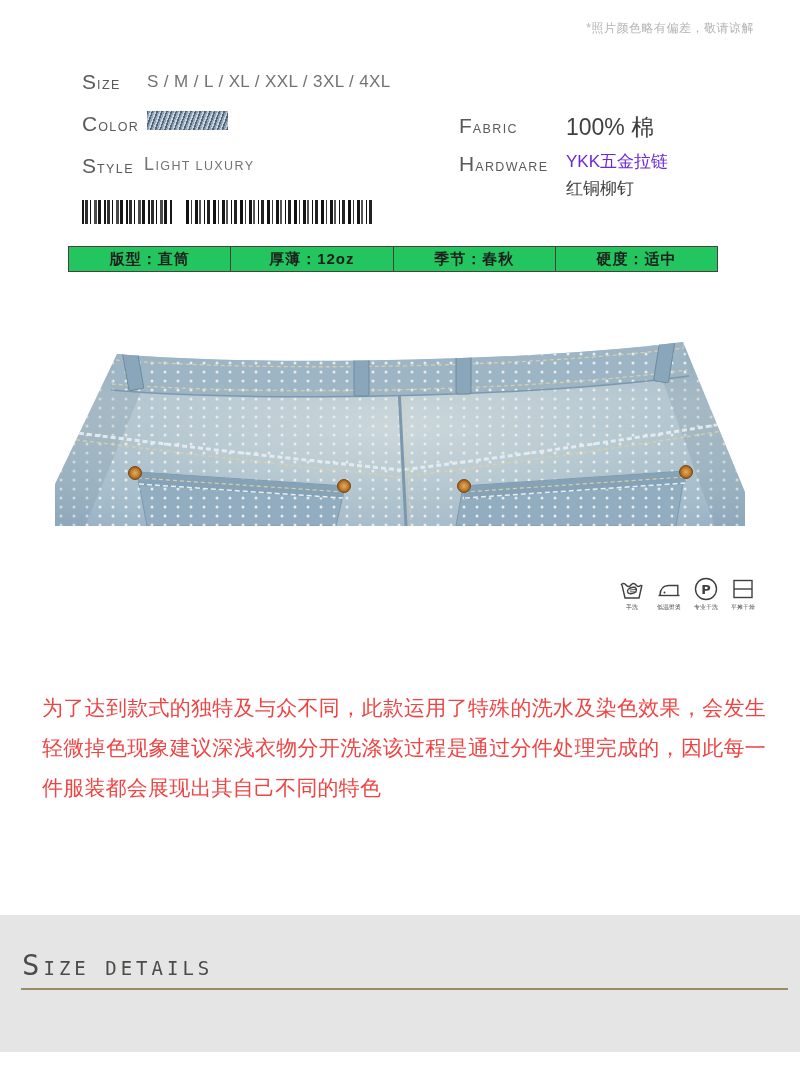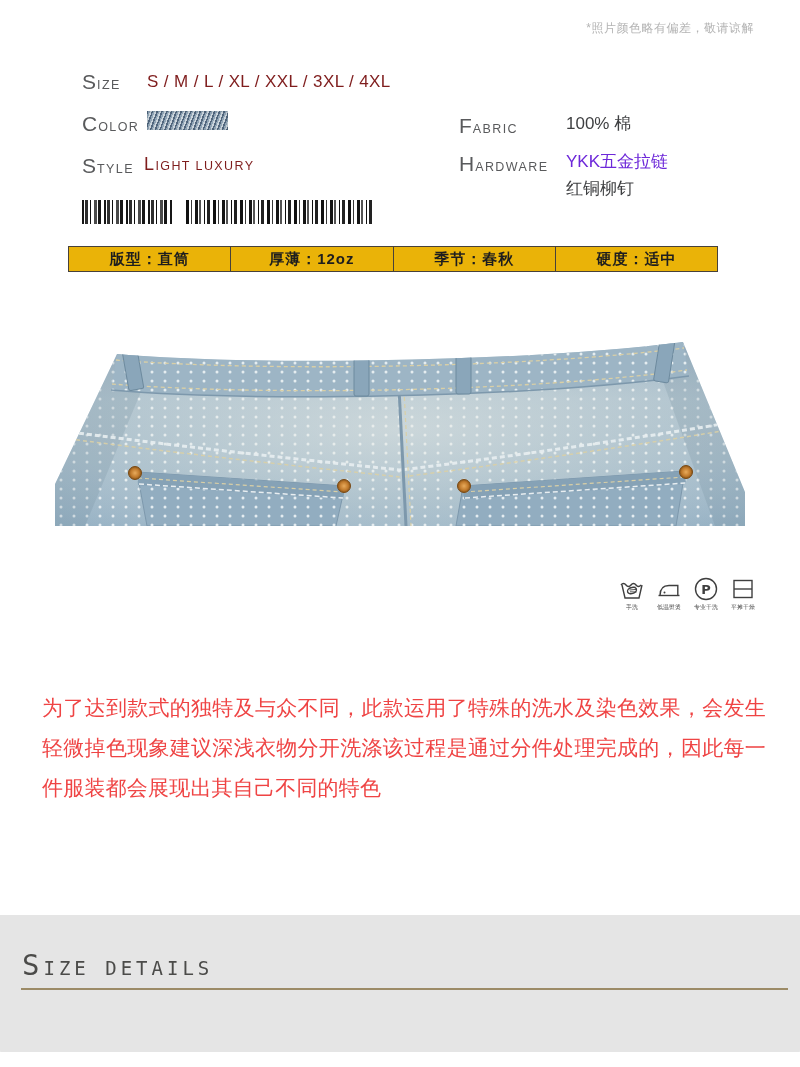--- a/index.html
+++ b/index.html
@@ -12,42 +12,42 @@
   
   .spec-label{position:absolute;display:block;color:#595a5c;text-transform:uppercase;
               font-size:12.5px;letter-spacing:1.4px;font-weight:500;}
   .spec-label::first-letter{font-size:21px;font-weight:400;letter-spacing:1px;}
   .lbl-size{left:82px;top:70px;}
   .lbl-color{left:82px;top:112px;}
   .lbl-style{left:82px;top:154px;}
   .lbl-fabric{left:459px;top:114px;}
   .lbl-hardware{left:459px;top:152px;}
 
-  .spec-value{position:absolute;color:#7f1d1d;}
+  .spec-value{position:absolute;color:#737373;}
   .val-size{left:147px;top:72px;font-size:17px;letter-spacing:.4px;}
   .val-style{left:144px;top:154px;display:block;text-transform:uppercase;font-size:12.5px;letter-spacing:1.4px;font-weight:500;}
   .val-style::first-letter{font-size:18px;font-weight:400;}
-  .val-fabric{left:566px;top:112px;font-size:17px;color:#3e3f41;}
+  .val-fabric{left:566px;top:112px;font-size:23px;color:#3e3f41;}
   .val-hw1{left:566px;top:150px;font-size:17px;color:#6d28d9;}
   .val-hw2{left:566px;top:177px;font-size:17px;color:#3e3f41;}
 
   .color-swatch{position:absolute;left:147px;top:111px;width:81px;height:19px;
     background:repeating-linear-gradient(110deg,#51667d 0 1.5px,#91a5b6 1.5px 3px,#ccd5dc 3px 4.5px);
     box-shadow:inset 0 0 3px rgba(40,60,80,.35);}
 
   
   .barcode{position:absolute;top:200px;height:24px;}
   .barcode-seg1{left:82px;width:90px;
     background:repeating-linear-gradient(90deg,#161616 0 2px,#fff 2px 3px,#2e2e2e 3px 6px,#fff 6px 8px,#111 8px 9px,#fff 9px 12px,#4a4a4a 12px 15px,#fff 15px 16px,#161616 16px 19px,#fff 19px 22px);}
   .barcode-seg2{left:186px;width:189px;
     background:repeating-linear-gradient(90deg,#111 0 3px,#fff 3px 5px,#3a3a3a 5px 6px,#fff 6px 9px,#151515 9px 12px,#fff 12px 13px,#555 13px 15px,#fff 15px 18px,#111 18px 19px,#fff 19px 21px,#222 21px 24px,#fff 24px 27px);}
 
   
   .attr-table{position:absolute;left:68px;top:246px;width:648px;height:24px;display:flex;
-              border:1.5px solid #47413a;background:#eab308;}
+              border:1.5px solid #47413a;background:#22c55e;}
   .attr-cell{flex:1;display:flex;align-items:center;justify-content:center;
              font-size:15px;color:#1e1e1e;font-weight:600;border-left:1.5px solid #47413a;letter-spacing:1px;}
   .attr-cell:first-child{border-left:none;}
 
   
   .jeans{position:absolute;left:55px;top:332px;width:690px;height:194px;}
   .jeans svg{display:block;width:100%;height:100%;}
 
   
   .care-row{position:absolute;left:618px;top:576px;display:flex;gap:9px;}

